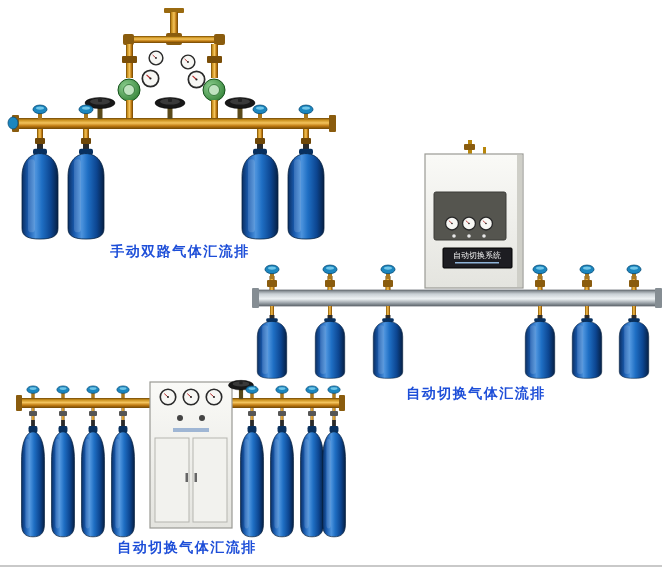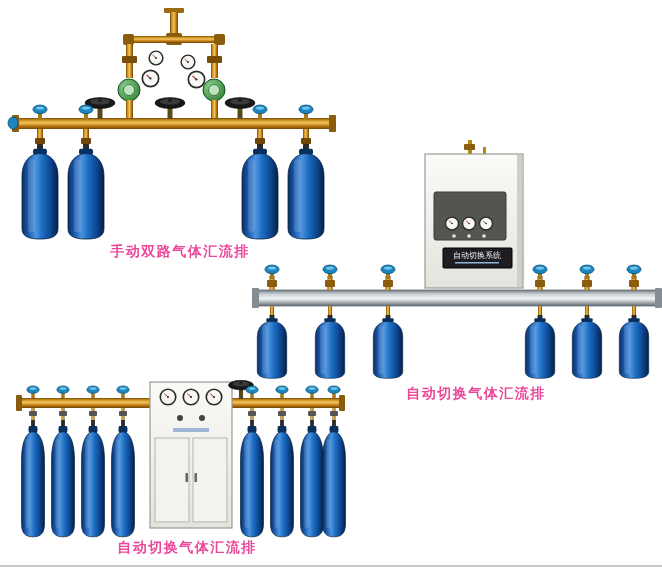--- a/index.html
+++ b/index.html
@@ -9,21 +9,21 @@
     background:#ffffff;
     overflow:hidden;
     font-family:"DejaVu Sans", sans-serif;
   }
   #scene{position:absolute;left:0;top:0;}
   .caption{
     position:absolute;
     font-size:14px;
     font-weight:700;
     letter-spacing:1.5px;
-    color:#ec4899;
+    color:#1d4ed8;
     text-align:center;
     white-space:nowrap;
   }
   #bottom-rule{
     position:absolute;
     left:0;top:565px;width:662px;height:2px;
     background:#c9c9c9;
   }
 </style>
 </head>

